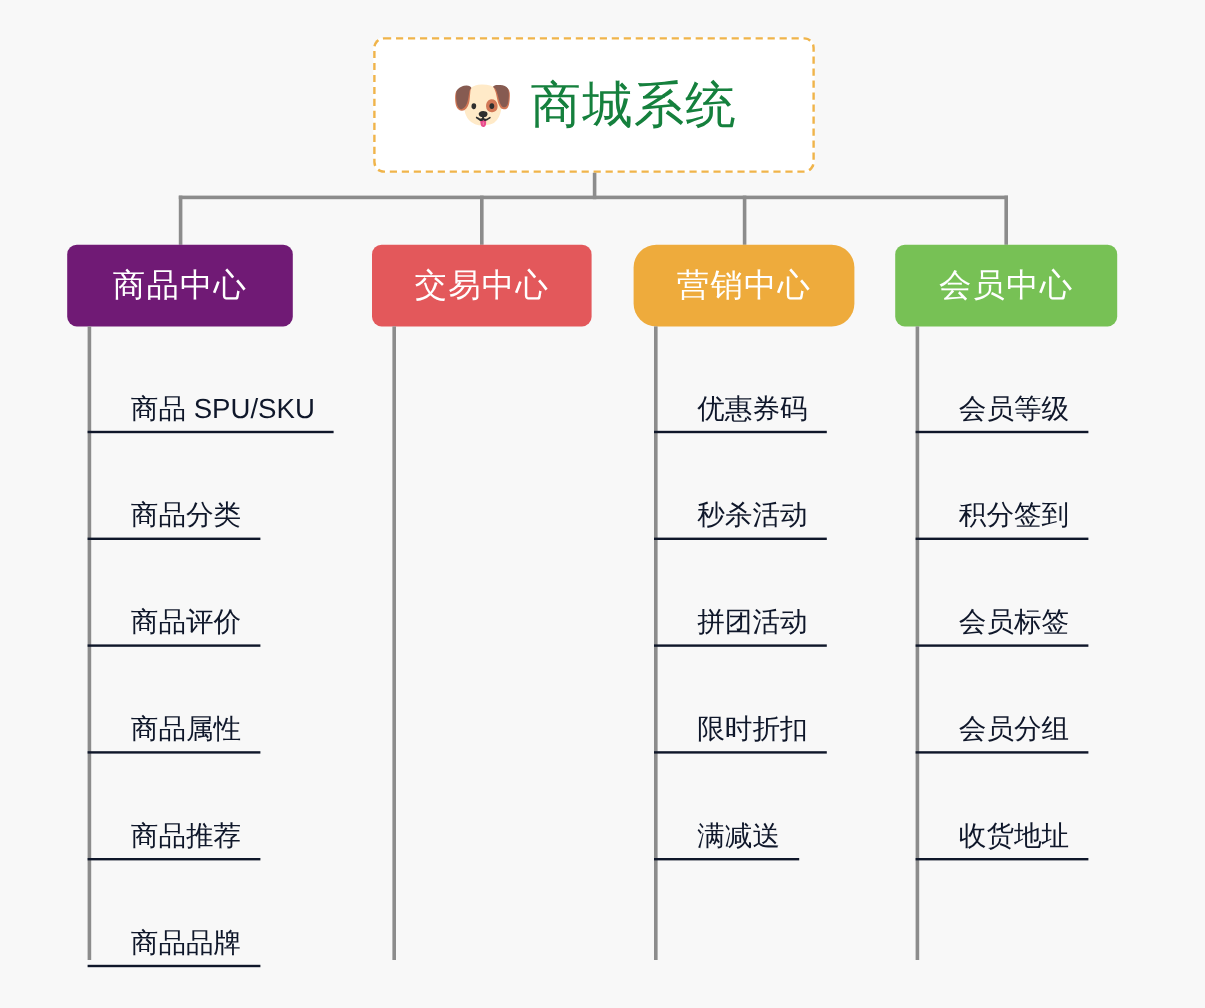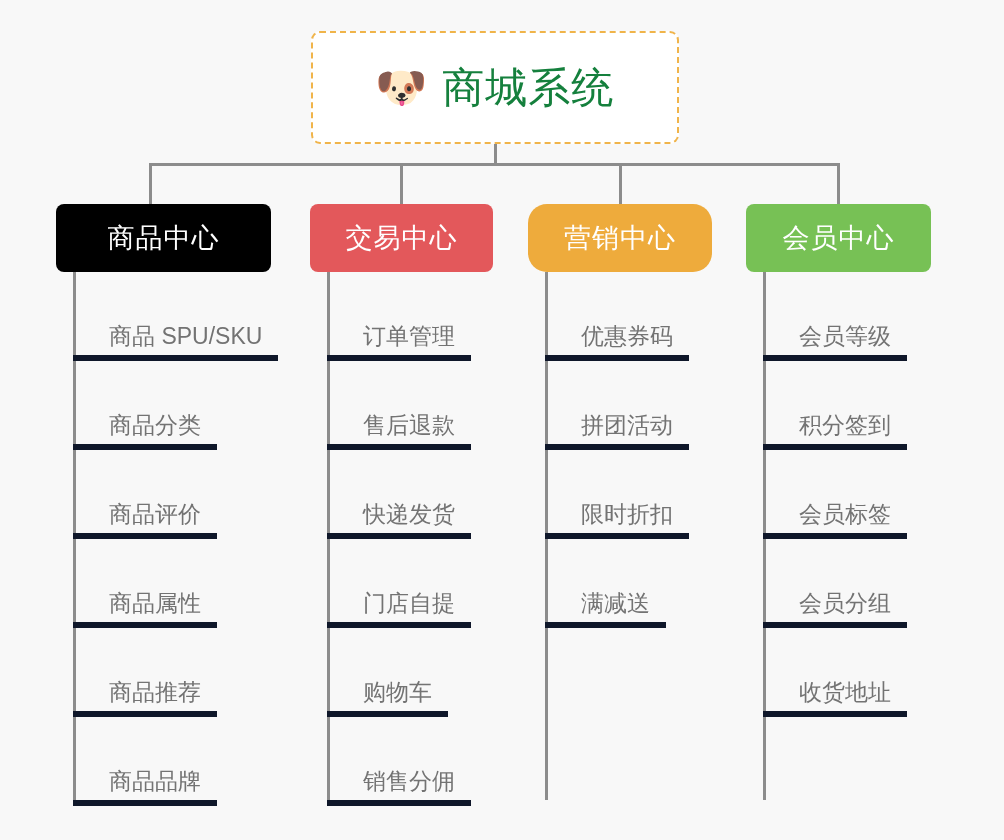--- a/index.html
+++ b/index.html
@@ -91,24 +91,24 @@
   .item {
     height: 89px;
     box-sizing: border-box;
     display: flex;
     align-items: flex-end;
     position: relative;
   }
   .item-label {
     display: inline-block;
     font-size: 23px;
-    color: #737373;
+    color: #0f172a;
     white-space: nowrap;
     padding: 0 16px 6px 36px;
-    border-bottom: 6px solid #0f172a;
+    border-bottom: 2px solid #0f172a;
     line-height: 1.1;
   }
 </style>
 </head>
 <body>
 
 <div id="root-canvas">
 
   <div class="root-node">
     <span class="root-emoji">🐶</span>
@@ -119,21 +119,21 @@
       <div class="conn conn-v" style="left: 493.5px; top: 144px; height: 22px;"></div>
       <div class="conn conn-h" style="left: 148.5px; top: 163px; width: 691.5px;"></div>
       <div class="conn conn-v" style="left: 148.5px; top: 163px; height: 41px;"></div>
       <div class="conn conn-v" style="left: 400px; top: 163px; height: 41px;"></div>
       <div class="conn conn-v" style="left: 618.5px; top: 163px; height: 41px;"></div>
       <div class="conn conn-v" style="left: 837px; top: 163px; height: 41px;"></div>
     </div>
 
   <div id="columns-host">
       <div class="column" style="left: 56px; width: 188px;">
-        <div class="cat-box" style="background: #000000; width: 215px;">
+        <div class="cat-box" style="background: #701a75; width: 188px;">
           <span>商品中心</span>
         </div>
       </div>
       <div class="column" style="left: 310px; width: 183px;">
         <div class="cat-box" style="background: rgb(227, 88, 91); width: 183px;">
           <span>交易中心</span>
         </div>
       </div>
       <div class="column" style="left: 528px; width: 184px;">
         <div class="cat-box" style="background: rgb(238, 171, 60); width: 184px; border-radius: 19px;">
@@ -162,46 +162,29 @@
         <span class="item-label">商品属性</span>
       </div>
       <div class="item">
         <span class="item-label">商品推荐</span>
       </div>
       <div class="item">
         <span class="item-label">商品品牌</span>
       </div>
     </div>
     <div class="spine" style="left: 327px; height: 528px;"></div>
-    <div class="items" style="left: 327px;">
-      <div class="item">
-        <span class="item-label">订单管理</span>
-      </div>
-      <div class="item">
-        <span class="item-label">售后退款</span>
-      </div>
-      <div class="item">
-        <span class="item-label">快递发货</span>
-      </div>
-      <div class="item">
-        <span class="item-label">门店自提</span>
-      </div>
-      <div class="item">
-        <span class="item-label">购物车</span>
-      </div>
-      <div class="item">
-        <span class="item-label">销售分佣</span>
-      </div>
-    </div>
     <div class="spine" style="left: 545px; height: 528px;"></div>
     <div class="items" style="left: 545px;">
       <div class="item">
         <span class="item-label">优惠券码</span>
       </div>
       <div class="item">
+        <span class="item-label">秒杀活动</span>
+      </div>
+      <div class="item">
         <span class="item-label">拼团活动</span>
       </div>
       <div class="item">
         <span class="item-label">限时折扣</span>
       </div>
       <div class="item">
         <span class="item-label">满减送</span>
       </div>
     </div>
     <div class="spine" style="left: 763px; height: 528px;"></div>

